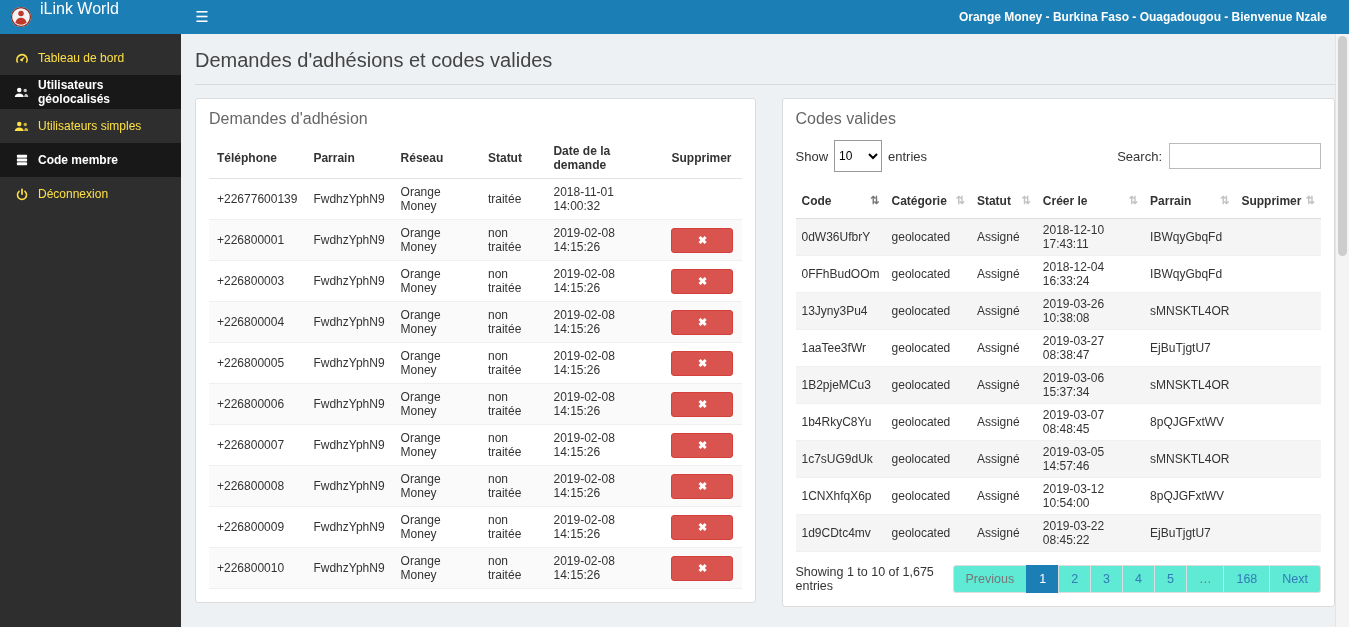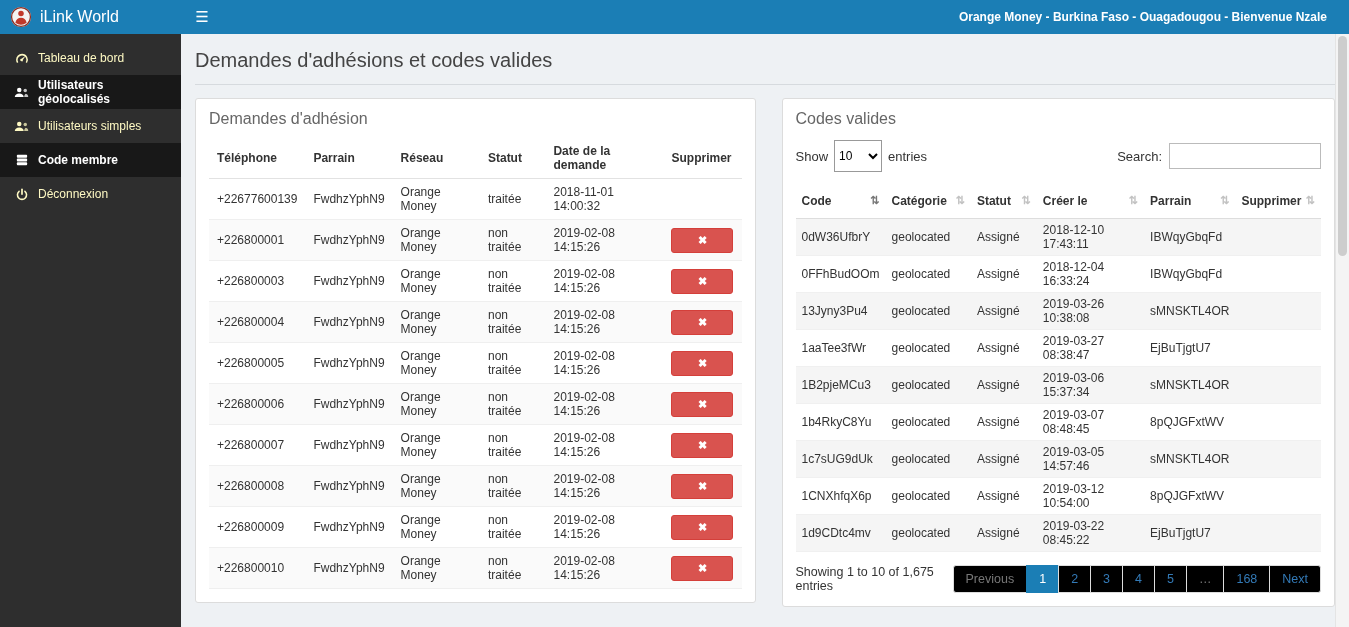--- a/index.html
+++ b/index.html
@@ -10,41 +10,41 @@
     color:#333;
     position:relative;
   }
 
   
   .topbar {
     position:absolute; top:0; left:0; right:0; height:34px;
     background:var(--accent); display:flex; align-items:stretch; z-index:20;
   }
   .brand {
-    width:181px; display:flex; align-items:center; gap:8px;
+    width:181px; display:flex; gap:8px;
     padding-left:10px; color:#fff; font-size:16px; flex-shrink:0;
   }
   .logo { display:flex; align-items:center; }
   .hamburger {
     width:42px; height:34px; border:0; background:transparent; color:#fff;
     font-size:15px; cursor:pointer; line-height:34px;
   }
   .top-right {
     margin-left:auto; color:#fff; font-size:12px; font-weight:bold;
     line-height:34px; padding-right:22px; white-space:nowrap;
   }
 
   
   .sidebar {
     position:absolute; top:34px; left:0; bottom:0; width:181px;
     background:var(--sidebar-bg); z-index:10; padding-top:7px;
   }
   .side-item {
     display:flex; align-items:center; gap:9px; height:34px;
-    padding:0 14px; color:#fef9c3; font-size:12px; cursor:pointer;
+    padding:0 14px; color:#fde047; font-size:12px; cursor:pointer;
     text-decoration:none;
   }
   .side-item.active { background:#181818; color:#fff; font-weight:bold; }
   .side-icon { display:flex; align-items:center; width:15px; justify-content:center; flex-shrink:0; }
 
   
   .content {
     position:absolute; top:34px; left:181px; right:0; bottom:0;
     padding:11px 14px 0 14px; overflow:hidden;
   }
@@ -98,21 +98,21 @@
   .codes th:nth-child(3){width:68px;} .codes th:nth-child(4){width:116px;}
   .codes th:nth-child(5){width:78px;} .codes th:nth-child(6){width:88px;}
   .sort { float:right; color:#c2c2c2; font-size:11px; margin-left:4px; }
   .sort.sort-active { color:#777; }
 
   .dt-footer { display:flex; justify-content:space-between; align-items:center; margin-top:13px; }
   .dt-info { font-size:12.5px; color:#333; }
   .pagination { display:flex; }
   .page-btn {
     display:block; padding:6px 12px; border:1px solid #ddd; margin-left:-1px;
-    font-size:12.5px; color:#337ab7; background:#000000; cursor:pointer;
+    font-size:12.5px; color:#337ab7; background:#5eead4; cursor:pointer;
     text-decoration:none; user-select:none;
   }
   .page-btn:first-child { border-radius:3px 0 0 3px; margin-left:0; }
   .page-btn:last-child  { border-radius:0 3px 3px 0; }
   .page-btn.muted { color:#777; cursor:default; }
   .page-btn.active { background:var(--accent); border-color:var(--accent); color:#fff; }
 
   
   .scrollbar {
     position:absolute; top:34px; right:0; bottom:0; width:14px;

